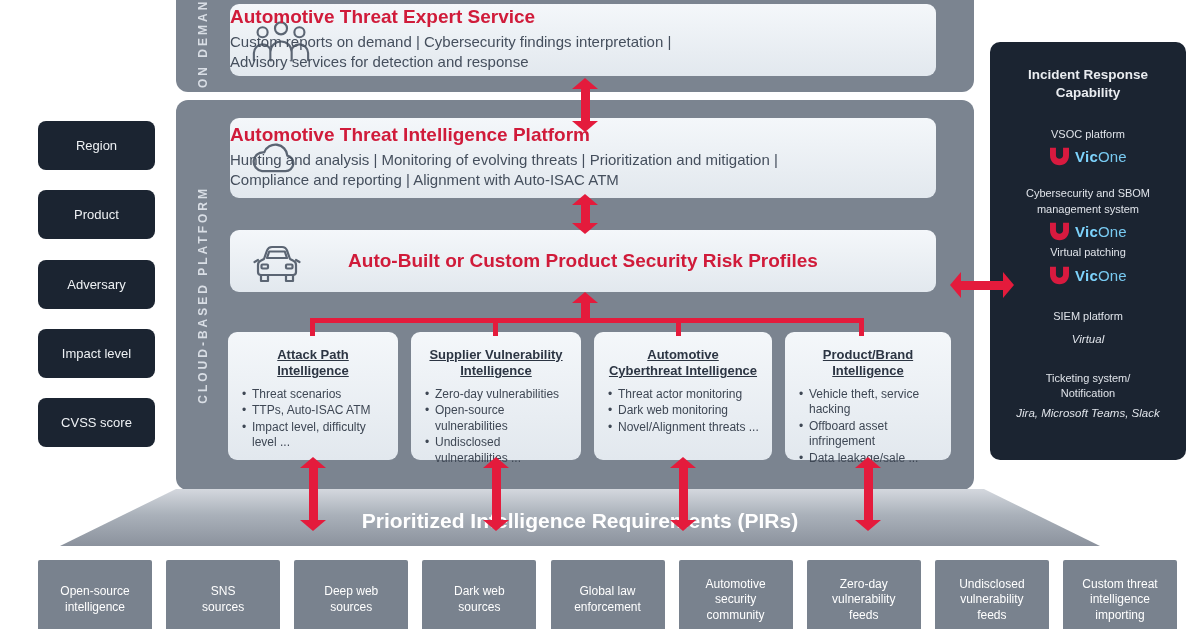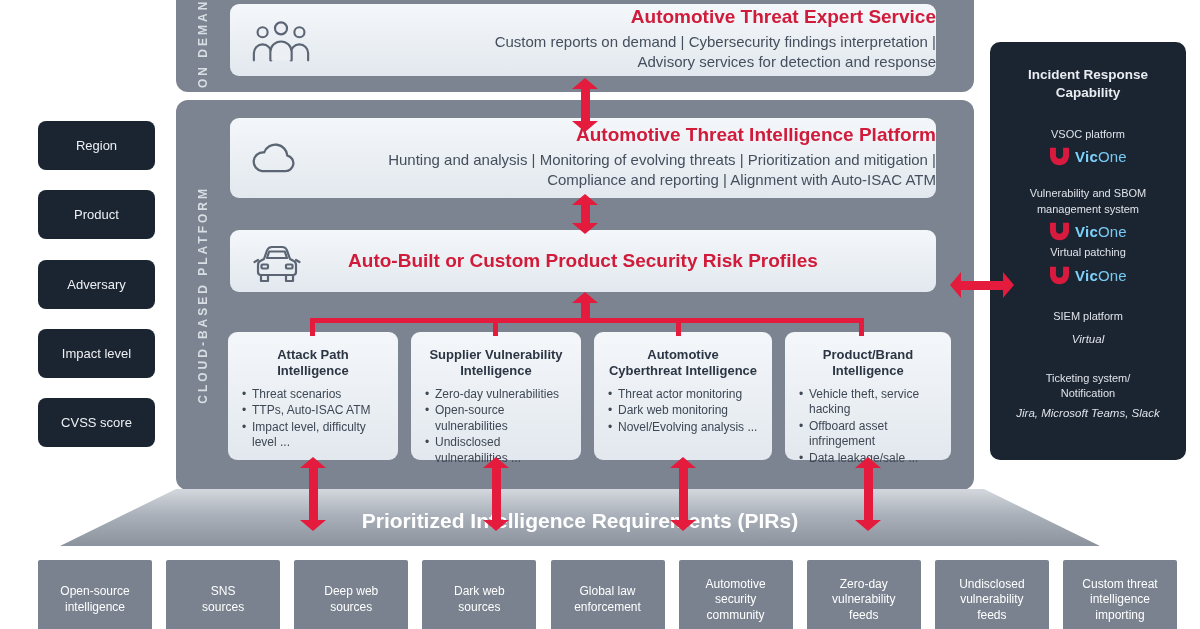--- a/index.html
+++ b/index.html
@@ -15,29 +15,29 @@
   .vlabel{writing-mode:vertical-rl;transform:rotate(180deg);color:#d9dee5;
           font-weight:bold;font-size:12px;letter-spacing:3px;white-space:nowrap;}
 
   
   .card{position:absolute;background:linear-gradient(180deg,#f4f7fa 0%,#e2e8ee 100%);
         border-radius:9px;}
   .card-service{left:54px;top:22px;width:706px;height:72px;}
   .card-platform{left:54px;top:18px;width:706px;height:80px;}
   .card-risk{left:54px;top:130px;width:706px;height:62px;display:flex;align-items:center;justify-content:center;}
   .card-icon{position:absolute;left:20px;top:50%;transform:translateY(-50%);}
-  .card-text{position:absolute;left:0;right:0;top:50%;transform:translateY(-50%);text-align:right;}
+  .card-text{position:absolute;left:0;right:0;top:50%;transform:translateY(-50%);text-align:left;}
   .red-title{color:#d01b3a;font-weight:bold;font-size:19px;line-height:1.2;}
   .card-sub{color:#454f5d;font-size:15px;line-height:1.38;margin-top:3px;}
 
   
   .intel-box{position:absolute;top:332px;height:128px;width:170px;
              background:linear-gradient(180deg,#f4f7fa 0%,#e2e8ee 100%);border-radius:9px;}
   .intel-title{font-weight:bold;font-size:13px;color:#2c3543;text-align:center;
-               white-space:pre-line;line-height:1.25;margin:15px 4px 7px;}
+               white-space:pre-line;line-height:1.25;margin:15px 4px 7px;text-decoration:underline;}
   .intel-box ul{margin:0;padding:0 8px 0 14px;list-style:none;}
   .intel-box li{position:relative;padding-left:10px;font-size:12px;color:#3e4754;
                 line-height:1.3;margin-bottom:1px;}
   .intel-box li::before{content:"\2022";position:absolute;left:0;color:#3e4754;}
 
   
   .filter-box{position:absolute;left:38px;width:117px;height:49px;background:#1b2431;
               border-radius:8px;color:#eef1f4;font-size:13px;display:flex;
               align-items:center;justify-content:center;}
 
@@ -193,21 +193,21 @@
       <li>Open-source vulnerabilities</li>
       <li>Undisclosed vulnerabilities ...</li>
     </ul>
   </div>
   <div class="intel-box" style="left:594px;width:178px;">
     <div class="intel-title">Automotive
 Cyberthreat Intelligence</div>
     <ul>
       <li>Threat actor monitoring</li>
       <li>Dark web monitoring</li>
-      <li>Novel/Evolving analysis ...</li>
+      <li>Novel/Alignment threats ...</li>
     </ul>
   </div>
   <div class="intel-box" style="left:785px;width:166px;">
     <div class="intel-title">Product/Brand
 Intelligence</div>
     <ul>
       <li>Vehicle theft, service hacking</li>
       <li>Offboard asset infringement</li>
       <li>Data leakage/sale ...</li>
     </ul>
@@ -243,21 +243,21 @@
     <div class="irp-label" style="margin-top:26px;">VSOC platform</div>
     <div class="logo-row">
       <span>
         <svg width="21" height="19" viewBox="0 0 26 24">
           <path d="M1 1 h7.5 v9.5 c0 2.6 1.9 4.3 4.5 4.3 s4.5-1.7 4.5-4.3 V1 H25 v9.3 C25 17.8 20 23 13 23 S1 17.8 1 10.3 Z" fill="#d81a3f"></path>
         </svg>
       </span>
       <span class="brand"><span class="b">Vic</span><span class="l">One</span></span>
     </div>
 
-    <div class="irp-label" style="margin-top:20px;">Vulnerability and SBOM
+    <div class="irp-label" style="margin-top:20px;">Cybersecurity and SBOM
 management system</div>
     <div class="logo-row">
       <span>
         <svg width="21" height="19" viewBox="0 0 26 24">
           <path d="M1 1 h7.5 v9.5 c0 2.6 1.9 4.3 4.5 4.3 s4.5-1.7 4.5-4.3 V1 H25 v9.3 C25 17.8 20 23 13 23 S1 17.8 1 10.3 Z" fill="#d81a3f"></path>
         </svg>
       </span>
       <span class="brand"><span class="b">Vic</span><span class="l">One</span></span>
     </div>
 

